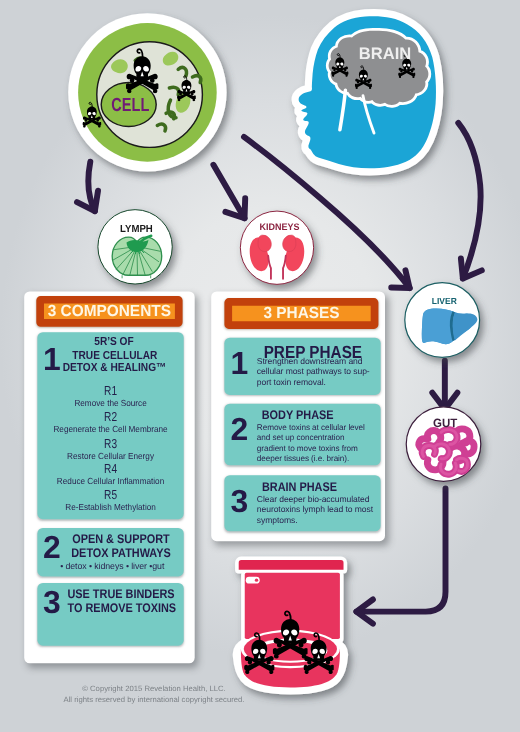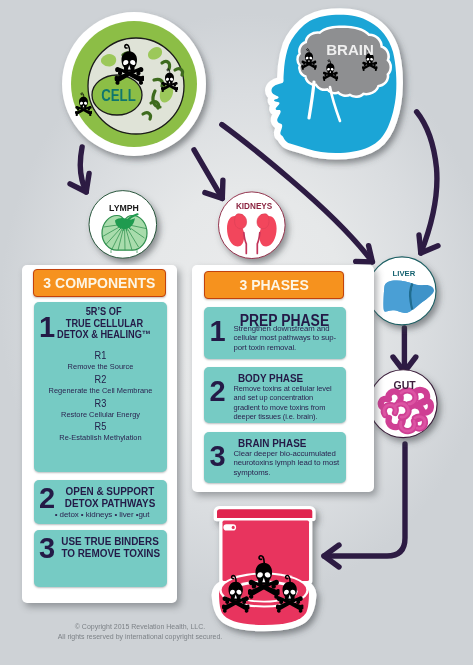--- a/index.html
+++ b/index.html
@@ -10,21 +10,21 @@
   .bg{position:absolute;inset:0;
     background:
       radial-gradient(ellipse 52% 44% at 52% 46%, #eaebec 0%, #e6e8e9 40%, #dadde0 72%, #ced2d6 100%);
   }
   svg{display:block;overflow:visible;}
   .abs{position:absolute;}
 
   
   .card{position:absolute;background:#ffffff;border-radius:5px;
         box-shadow:3px 4px 7px rgba(70,75,80,.45);}
-  .hdr{position:absolute;box-sizing:border-box;background:#f6921e;border:1px solid #c2410c;
+  .hdr{position:absolute;box-sizing:border-box;background:#f6921e;border:7px solid #c2410c;
        border-radius:4px;color:#fdf6e6;font-weight:bold;
        display:flex;align-items:center;justify-content:center;
        box-shadow:0 1px 2px rgba(60,40,10,.3);}
   .hdr > span{display:inline-block;transform:scaleX(.96);}
   .tile{position:absolute;background:#76cbc4;border-radius:5px;
         box-shadow:0 1px 2px rgba(60,70,75,.35);}
   .num{position:absolute;color:#241a47;font-weight:bold;line-height:1;}
   .ttl{position:absolute;color:#241a47;font-weight:bold;line-height:1.12;}
   .body{position:absolute;color:#2b2450;line-height:1.16;}
   .circlbl{position:absolute;width:100%;text-align:center;font-weight:bold;}
@@ -113,21 +113,21 @@
         <path d="M95 95 C100 92 104 95 102 100"></path>
         <path d="M87 106 C92 103 96 106 94 111"></path>
         <path d="M99 83 C95 91 97 99 104 99"></path>
         <path d="M67 47 C71 43 76 45 75 50"></path>
       </g>
     </g>
     <use href="#skull" x="58.5" y="35" width="29.5" height="41.9"></use>
     <use href="#skull" x="105" y="60" width="17" height="24.2"></use>
     <use href="#skull" x="19" y="84" width="17" height="24.2"></use>
   </svg>
-  <div class="circlbl" style="left:38px;top:89px;width:160px;font-size:17.2px;color:#0f766e;line-height:13px;"><span style="transform:scaleX(.77)">CELL</span></div>
+  <div class="circlbl" style="left:38px;top:89px;width:160px;font-size:17.2px;color:#701a75;line-height:13px;"><span style="transform:scaleX(.77)">CELL</span></div>
 
   <svg class="abs" style="left:252px;top:6px;" width="155" height="160" viewBox="0 0 155 160">
     <g filter="url(#shdw)">
       <path d="M 80 9 C 68 10 59 13 52 19 C 45 25 40 32 37 39 C 34.5 46 33 53 32.2 61 C 31.8 67 31.4 72 31.6 74 C 31.8 76.6 30.5 77.2 27.7 77.7 C 23.5 78.5 19.5 81 19.5 84.5 C 19.5 87.6 22.5 89 25 89.9 C 27.2 90.7 27.6 92 23.6 93.3 C 21 94.2 21.5 95.4 26 96 C 28 96.3 28.3 97.6 25 100.7 C 22.6 103 23.5 104 27 104.1 C 29.2 104.2 29.5 106 26.3 110.9 C 24.2 114 25.2 116.4 28.8 117.7 C 30.8 118.4 30.5 121 29 124.5 C 27.8 127.3 28.2 129 30.4 129.9 C 32 132 33 136 38 137.5 C 44 139.5 50 141 56 143 C 64 145.5 74 147 84 147 C 96 147 108 145 117 141 C 126 137 132 130 136 121 C 140 112 143 100 144 88 C 145 75 144 58 141 46 C 137 32 129 22 118 16 C 107 9 92 8 80 9 Z" fill="#ffffff" stroke="#ffffff" stroke-width="13" stroke-linejoin="round"></path>
     </g>
     <path d="M 80 9 C 68 10 59 13 52 19 C 45 25 40 32 37 39 C 34.5 46 33 53 32.2 61 C 31.8 67 31.4 72 31.6 74 C 31.8 76.6 30.5 77.2 27.7 77.7 C 23.5 78.5 19.5 81 19.5 84.5 C 19.5 87.6 22.5 89 25 89.9 C 27.2 90.7 27.6 92 23.6 93.3 C 21 94.2 21.5 95.4 26 96 C 28 96.3 28.3 97.6 25 100.7 C 22.6 103 23.5 104 27 104.1 C 29.2 104.2 29.5 106 26.3 110.9 C 24.2 114 25.2 116.4 28.8 117.7 C 30.8 118.4 30.5 121 29 124.5 C 27.8 127.3 28.2 129 30.4 129.9 C 32 132 33 136 38 137.5 C 44 139.5 50 141 56 143 C 64 145.5 74 147 84 147 C 96 147 108 145 117 141 C 126 137 132 130 136 121 C 140 112 143 100 144 88 C 145 75 144 58 141 46 C 137 32 129 22 118 16 C 107 9 92 8 80 9 Z" fill="#1ba5d6"></path>
     <g>
       <path d="M 90 22 C 80 21.5 72 24 68 28 C 61 27 55 31 55 37 C 50 38.5 47.5 43 49 48 C 46 51 46 56 49 59 C 47.5 63 49.5 68 54.5 69.5 C 55 74.5 59 78 64.5 77.5 C 66.5 81.5 71 83.5 76 82 C 78 85.5 82.5 87 86.5 85 C 89 88.5 94 89.5 98 87.5 C 102 90.5 108 90 111 86.5 C 117 88 124 85 125.5 79 C 131.5 78.5 136 73.5 134.5 68 C 138.5 64.5 138.5 58 134.5 54.5 C 137 49 134 43 128.5 41.5 C 128.5 35 123.5 29.5 116.5 30 C 111.5 24 100 21.5 90 22 Z" fill="#ffffff" stroke="#ffffff" stroke-width="5" stroke-linejoin="round"></path>
       <path d="M 90 22 C 80 21.5 72 24 68 28 C 61 27 55 31 55 37 C 50 38.5 47.5 43 49 48 C 46 51 46 56 49 59 C 47.5 63 49.5 68 54.5 69.5 C 55 74.5 59 78 64.5 77.5 C 66.5 81.5 71 83.5 76 82 C 78 85.5 82.5 87 86.5 85 C 89 88.5 94 89.5 98 87.5 C 102 90.5 108 90 111 86.5 C 117 88 124 85 125.5 79 C 131.5 78.5 136 73.5 134.5 68 C 138.5 64.5 138.5 58 134.5 54.5 C 137 49 134 43 128.5 41.5 C 128.5 35 123.5 29.5 116.5 30 C 111.5 24 100 21.5 90 22 Z" fill="#8e8f91"></path>
       <path d="M 62 76 C 61 88 59 100 57 112" fill="none" stroke="#ffffff" stroke-width="3.2" stroke-linecap="round"></path>
@@ -266,20 +266,24 @@
         </div>
         <div class="rrow">
           <div class="rk">R2</div>
           <div class="rt">Regenerate the Cell Membrane</div>
         </div>
         <div class="rrow">
           <div class="rk">R3</div>
           <div class="rt">Restore Cellular Energy</div>
         </div>
         <div class="rrow">
+          <div class="rk">R4</div>
+          <div class="rt">Reduce Cellular Inflammation</div>
+        </div>
+        <div class="rrow">
           <div class="rk">R5</div>
           <div class="rt">Re-Establish Methylation</div>
         </div>
       </div>
     </div>
 
     <div class="tile" style="left:12px;top:215px;width:133px;height:44px;">
       <div class="num" style="left:5px;top:33px;font-size:29px;transform:translateY(-100%);">2</div>
       <div class="ttl cd" style="left:20px;top:5px;width:112px;text-align:center;font-size:11.4px;line-height:12.4px;white-space:nowrap;">
         <div><span>OPEN &amp; SUPPORT</span></div>
@@ -290,21 +294,21 @@
 
     <div class="tile" style="left:12px;top:265px;width:133px;height:57px;">
       <div class="num" style="left:5px;top:33px;font-size:29px;transform:translateY(-100%);">3</div>
       <div class="ttl cd" style="left:20px;top:5px;width:112px;text-align:left;font-size:11.4px;line-height:12.4px;white-space:nowrap;">
         <div><span>USE TRUE BINDERS</span></div>
         <div><span>TO REMOVE TOXINS</span></div>
       </div>
     </div>
   </div>
 
-  <div class="card" style="left:192px;top:265px;width:158px;height:227px;padding-left:24px;">
+  <div class="card" style="left:192px;top:265px;width:158px;height:227px;">
     <div class="hdr" style="left:12px;top:6px;width:140px;height:28px;font-size:14.6px;">
       <span>3 PHASES</span>
     </div>
 
     <div class="tile" style="left:11.5px;top:42px;width:142px;height:52px;">
       <div class="num" style="left:6px;top:39px;font-size:29px;transform:translateY(-100%);">1</div>
       <div class="ttl cd" style="left:29px;top:5px;font-size:16px;"><span>PREP PHASE</span></div>
       <div class="body cd2" style="left:30px;top:17px;width:104px;font-size:7.8px;line-height:9.3px;">Strengthen downstream and cellular most pathways to sup-port toxin removal.</div>
     </div>
 

